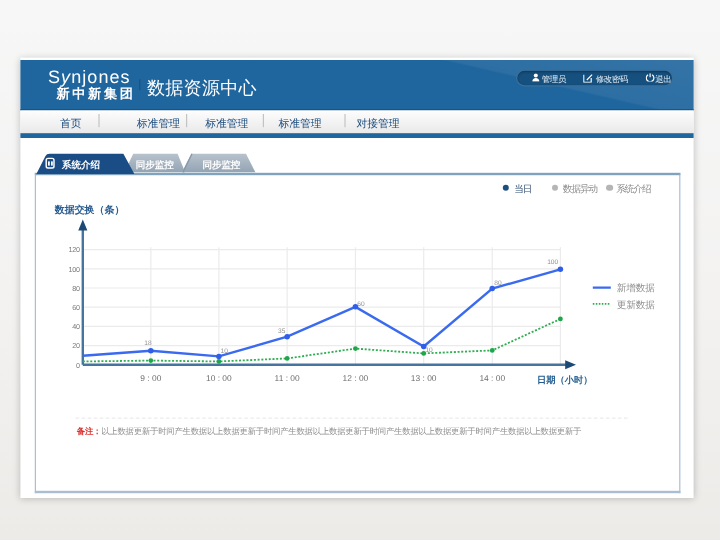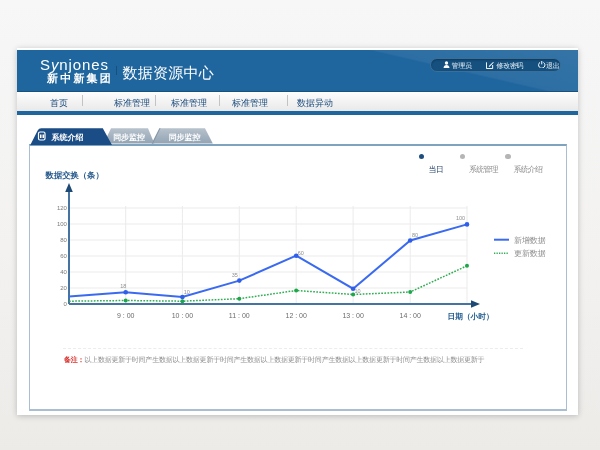--- a/index.html
+++ b/index.html
@@ -19,21 +19,21 @@
 .pilltext{position:absolute;top:60.5px;color:#e8eef5;font-size:7px;letter-spacing:-0.3px}
 
 .nav{position:absolute;left:17px;top:92px;width:561px;height:19px;background:linear-gradient(180deg,#fcfcfc,#e8e8e8);border-top:1px solid #fff}
 .navitem{position:absolute;top:97px;font-size:9px;font-weight:normal;color:#18497c}
 .navsep{position:absolute;top:95px;width:1px;height:11px;background:#c3c3c3}
 .navstrip{position:absolute;left:17px;top:111px;width:561px;height:4px;background:#20669e}
 
 .panel{position:absolute;left:28.5px;top:143.5px;width:538px;height:267px;background:#fff;
   border-top:2px solid #7fa3bf;border-left:1px solid #a9bed2;border-right:1px solid #a9bed2;border-bottom:2px solid #a9bed2;box-sizing:border-box}
 
-.tleg{position:absolute;top:164px;font-size:8px;letter-spacing:-0.85px}
+.tleg{position:absolute;top:152px;font-size:8px;letter-spacing:-0.85px}
 .dot{position:absolute;top:153.5px;width:5.5px;height:5.5px;border-radius:3px}
 
 .noteline{position:absolute;left:63px;top:348px;width:460px;border-top:1px dashed #ececec}
 .note{position:absolute;left:64px;top:354.5px;white-space:nowrap;font-size:7px;color:#8f8f8f;letter-spacing:-0.22px}
 .note b{color:#d9302c;font-weight:bold}
 </style>
 </head>
 <body>
 <div class="container"></div>
 <div class="hdr abs" style="left:17px"></div>
@@ -57,21 +57,21 @@
     <path d="M2.5,1.6 A3.8,3.8 0 1,0 6.5,1.6" stroke="#fff" fill="none" stroke-width="1.2"></path>
     <line x1="4.5" y1="0" x2="4.5" y2="4" stroke="#fff" stroke-width="1.2"></line>
   </svg>
 <div class="pilltext" style="left:546px">退出</div>
 
 <div class="nav"></div>
 <div class="navitem" style="left:50px">首页</div>
 <div class="navitem" style="left:114px">标准管理</div>
 <div class="navitem" style="left:171px">标准管理</div>
 <div class="navitem" style="left:232px">标准管理</div>
-<div class="navitem" style="left:297px">数据异动</div>
+<div class="navitem" style="left:297px">对接管理</div>
 <div class="navsep" style="left:82px"></div>
 <div class="navsep" style="left:155px"></div>
 <div class="navsep" style="left:219px"></div>
 <div class="navsep" style="left:287px"></div>
 <div class="navstrip"></div>
 
 <svg class="abs" style="left:28px;top:127px;z-index:5" width="200" height="18" viewBox="0 0 200 18">
 <defs>
 <linearGradient id="gt" x1="0" y1="0" x2="0" y2="1">
 <stop offset="0" stop-color="#b7c2cc"></stop>
@@ -87,21 +87,21 @@
     <rect x="14.5" y="7.5" width="1.5" height="3.5" fill="#fff"></rect>
 <text x="39.5" y="13" font-size="8" font-weight="bold" fill="#fff" text-anchor="middle" letter-spacing="0">系统介绍</text>
 <text x="101" y="13" font-size="8" font-weight="bold" fill="#fff" text-anchor="middle" letter-spacing="-0.1">同步监控</text>
 <text x="156.5" y="13" font-size="8" font-weight="bold" fill="#fff" text-anchor="middle" letter-spacing="-0.1">同步监控</text>
 </svg>
 <div class="panel"></div>
 
 <div class="dot" style="left:418.5px;background:#1d4e80"></div>
 <div class="tleg" style="left:428.5px;color:#2c4a70">当日</div>
 <div class="dot" style="left:459.5px;background:#b5b5b5"></div>
-<div class="tleg" style="left:469px;color:#8a8a8a">系统管理</div>
+<div class="tleg" style="left:469px;color:#8a8a8a">数据异动</div>
 <div class="dot" style="left:505px;background:#b5b5b5"></div>
 <div class="tleg" style="left:513.5px;color:#8a8a8a">系统介绍</div>
 
 <svg class="abs" style="left:29px;top:150px" width="537" height="200" viewBox="0 0 537 200">
 <text x="16.6" y="27.6" font-size="8.3" font-weight="bold" fill="#2a5d8f" letter-spacing="0">数据交换（条）</text>
 
 <g stroke="#ebebeb" stroke-width="1">
 <line x1="40" y1="58" x2="438" y2="58"></line>
 <line x1="40" y1="74" x2="438" y2="74"></line>
 <line x1="40" y1="90" x2="438" y2="90"></line>

